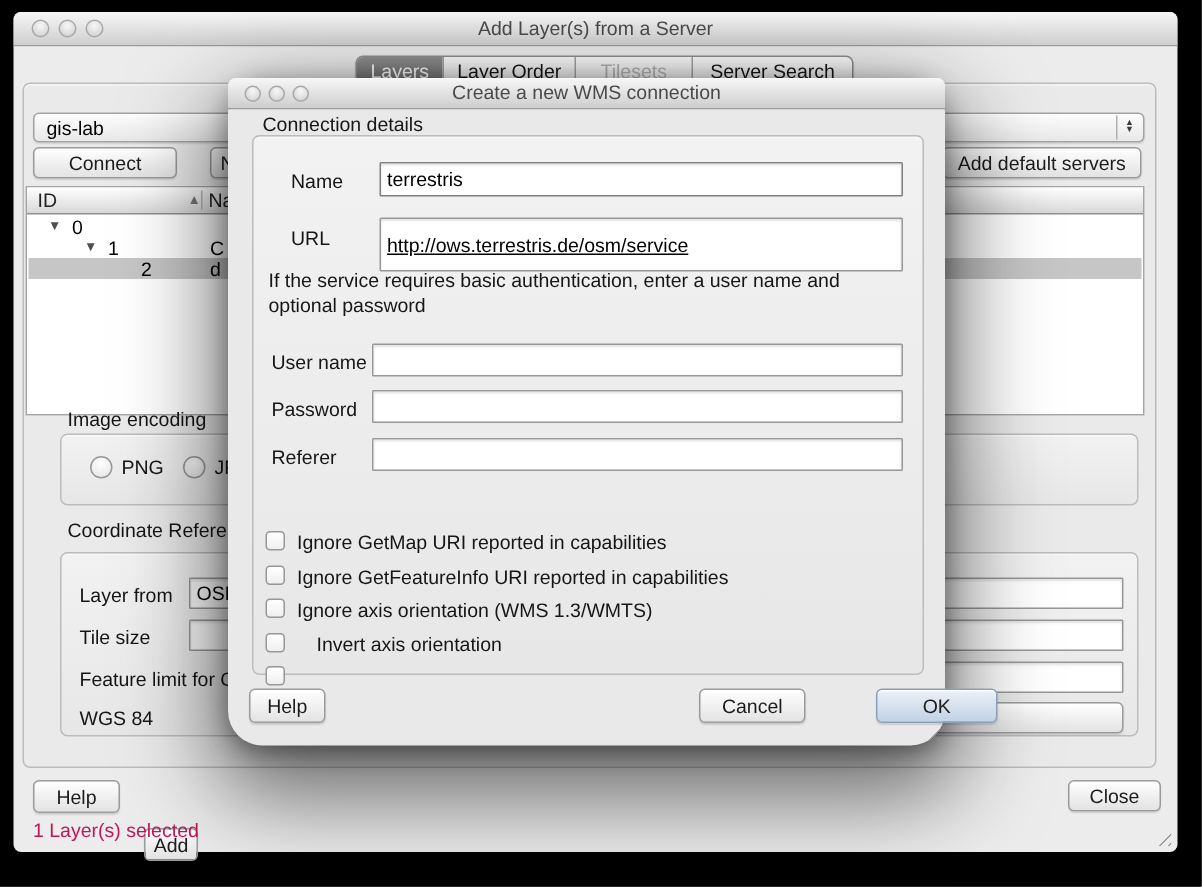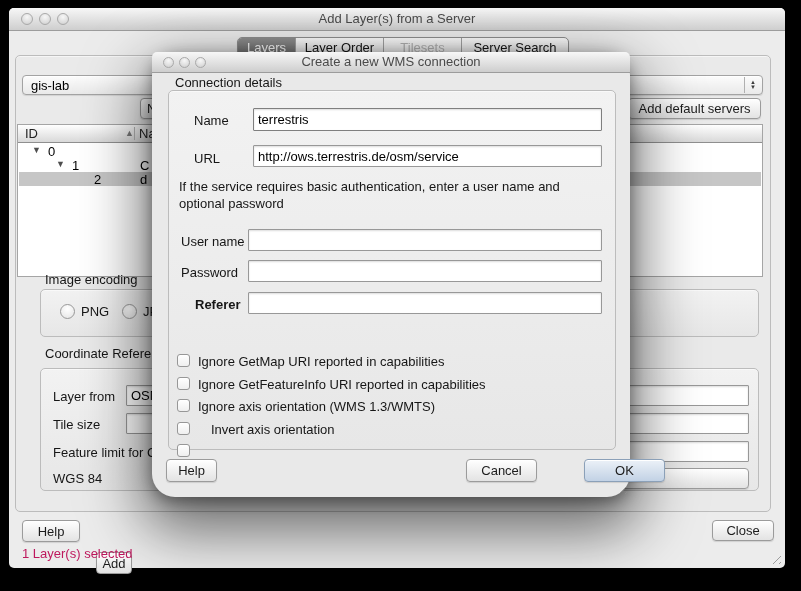--- a/index.html
+++ b/index.html
@@ -80,20 +80,21 @@
     </div>
 
     <div class="combo" style="left:13px;top:67px;width:741px;height:20px;">
       <span class="val">gis-lab</span>
       <span class="stepper">
           <span>▲</span>
           <span>▼</span>
         </span>
     </div>
 
+    <div class="btn" style="left:13px;top:90px;width:96px;height:21px;">Connect</div>
     <div class="btn left-align" style="left:131px;top:90px;width:72px;height:21px;">New</div>
     <div class="btn" style="left:619px;top:90px;width:133px;height:21px;">Add default servers</div>
 
     <div class="table" style="left:8px;top:116px;width:746px;height:153px;">
       <div class="thead">
         <span class="th" style="left:7px;">ID</span>
         <span class="sort" style="left:107px;">▲</span>
         <span class="col-div" style="left:116px;"></span>
         <span class="th" style="left:121px;">Name</span>
       </div>
@@ -148,31 +149,31 @@
     </div>
 
     <span class="lbl" style="left:23px;top:23px;">Connection details</span>
 
     <div class="groupbox" style="left:16px;top:38px;width:448px;height:360px;">
 
       <span class="lbl" style="left:25px;top:22px;">Name</span>
       <input class="tf" style="left: 84px; top: 17px; width: 349px; height: 23px; border-color: rgb(127, 127, 127);" value="terrestris">
 
       <span class="lbl" style="left:25px;top:60px;">URL</span>
-      <input class="tf" style="left: 84px; top: 54px; width: 349px; height: 22px;" value="http://ows.terrestris.de/osm/service">
+      <input class="tf" style="left: 84px; top: 54px; width: 349px; height: 36px; text-decoration: underline;" value="http://ows.terrestris.de/osm/service">
 
       <div class="note" style="left:10px;top:87px;width:395px;">If the service requires basic authentication, enter a user name and optional password</div>
 
       <span class="lbl" style="left:12px;top:143px;">User name</span>
       <input class="tf" style="left: 79px; top: 138px; width: 354px; height: 22px;" value="">
 
       <span class="lbl" style="left:12px;top:174px;">Password</span>
       <input class="tf" style="left: 79px; top: 169px; width: 354px; height: 22px;" value="">
 
-      <span class="lbl" style="left:26px;top:206px;font-weight:bold;">Referer</span>
+      <span class="lbl" style="left:12px;top:206px;">Referer</span>
       <input class="tf" style="left: 79px; top: 201px; width: 354px; height: 22px;" value="">
 
       <span class="cb" style="left:8px;top:263px;"></span>
       <span class="lbl" style="left:29px;top:263px;">Ignore GetMap URI reported in capabilities</span>
       <span class="cb" style="left:8px;top:286px;"></span>
       <span class="lbl" style="left:29px;top:286px;">Ignore GetFeatureInfo URI reported in capabilities</span>
       <span class="cb" style="left:8px;top:308px;"></span>
       <span class="lbl" style="left:29px;top:308px;">Ignore axis orientation (WMS 1.3/WMTS)</span>
       <span class="cb" style="left:8px;top:331px;"></span>
       <span class="lbl" style="left:42px;top:331px;">Invert axis orientation</span>

